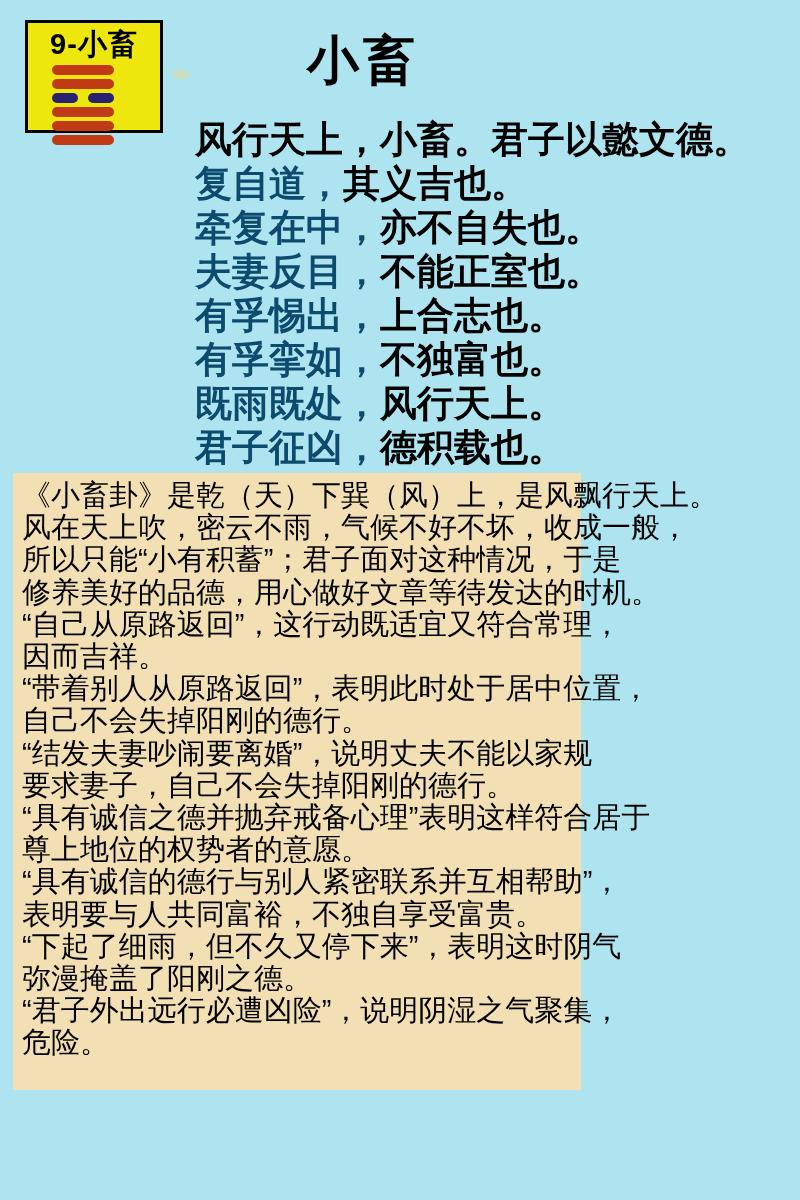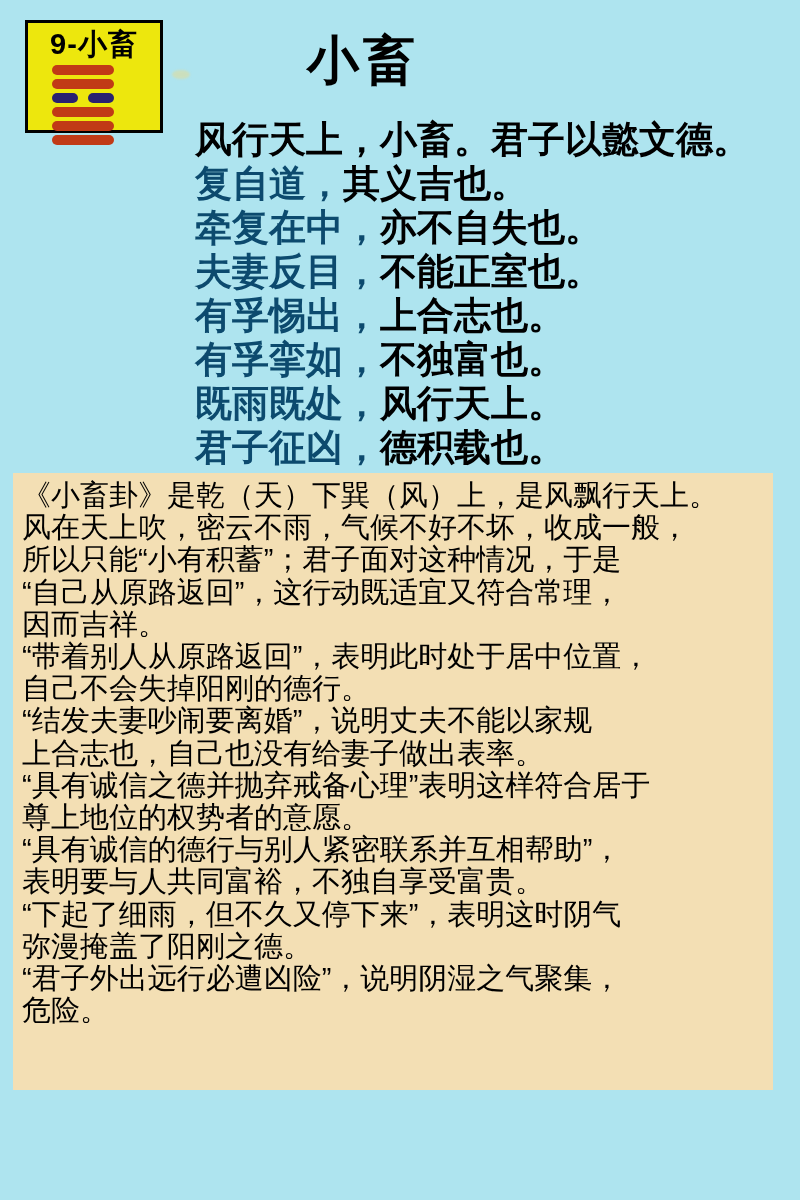--- a/index.html
+++ b/index.html
@@ -49,21 +49,21 @@
   .verse{
     position:absolute;left:195px;top:118px;
     font-family:"Liberation Serif","DejaVu Serif",serif;
     font-weight:bold;font-size:37px;line-height:44px;
     color:#000;white-space:nowrap;
   }
   .verse .red{color:#0c4a6e;}
   
   .explain{
     position:absolute;left:13px;top:473px;
-    width:760px;height:617px;
+    width:568px;height:617px;
     background:#F3DFB4;
     box-sizing:border-box;
     padding:6px 16px 0 9px;
   }
   .eline{
     font-family:"Liberation Sans","DejaVu Sans",sans-serif;
     font-size:29px;line-height:32.2px;color:#000;
     white-space:nowrap;
   }
 </style>
@@ -97,26 +97,27 @@
   <div class="vline"><span class="red">有孚惕出，</span><span>上合志也。</span></div>
   <div class="vline"><span class="red">有孚挛如，</span><span>不独富也。</span></div>
   <div class="vline"><span class="red">既雨既处，</span><span>风行天上。</span></div>
   <div class="vline"><span class="red">君子征凶，</span><span>德积载也。</span></div>
 </div>
 
 <div class="explain">
   <div class="eline">《小畜卦》是乾（天）下巽（风）上，是风飘行天上。</div>
   <div class="eline">风在天上吹，密云不雨，气候不好不坏，收成一般，</div>
   <div class="eline">所以只能“小有积蓄”；君子面对这种情况，于是</div>
+  <div class="eline">修养美好的品德，用心做好文章等待发达的时机。</div>
   <div class="eline">“自己从原路返回”，这行动既适宜又符合常理，</div>
   <div class="eline">因而吉祥。</div>
   <div class="eline">“带着别人从原路返回”，表明此时处于居中位置，</div>
   <div class="eline">自己不会失掉阳刚的德行。</div>
   <div class="eline">“结发夫妻吵闹要离婚”，说明丈夫不能以家规</div>
-  <div class="eline">上合志也，自己也没有给妻子做出表率。</div>
+  <div class="eline">要求妻子，自己不会失掉阳刚的德行。</div>
   <div class="eline">“具有诚信之德并抛弃戒备心理”表明这样符合居于</div>
   <div class="eline">尊上地位的权势者的意愿。</div>
   <div class="eline">“具有诚信的德行与别人紧密联系并互相帮助”，</div>
   <div class="eline">表明要与人共同富裕，不独自享受富贵。</div>
   <div class="eline">“下起了细雨，但不久又停下来”，表明这时阴气</div>
   <div class="eline">弥漫掩盖了阳刚之德。</div>
   <div class="eline">“君子外出远行必遭凶险”，说明阴湿之气聚集，</div>
   <div class="eline">危险。</div>
 </div>
 

